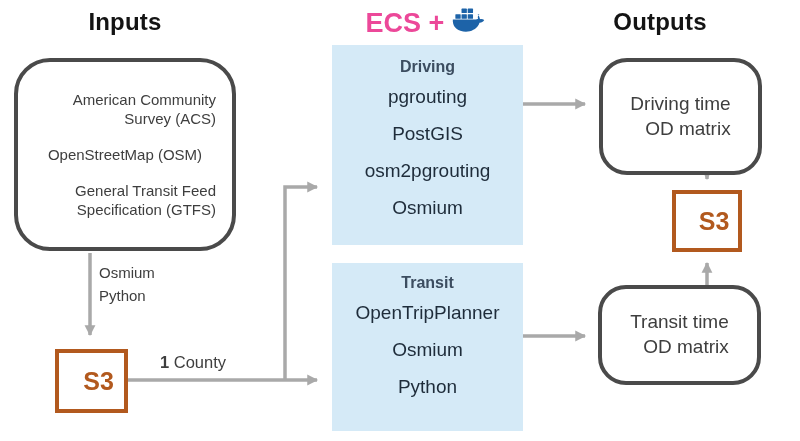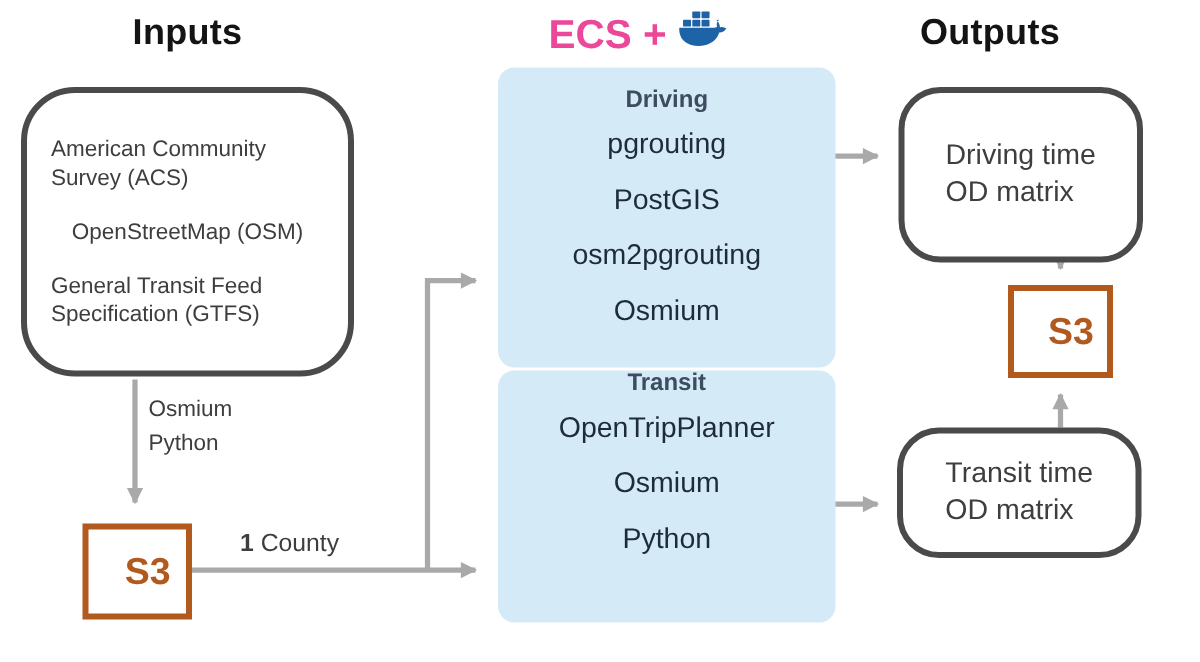--- a/index.html
+++ b/index.html
@@ -39,66 +39,65 @@
   }
 
   .rounded-node {
     position: absolute;
     background: #ffffff;
     border: 4px solid #4a4a4a;
     border-radius: 32px;
     display: flex;
     align-items: center;
     justify-content: center;
-    text-align: left;
+    text-align: right;
     color: #3e3e3e;
   }
   .inputs-node {
     left: 14px; top: 58px; width: 222px; height: 193px;
     flex-direction: column;
     gap: 17px;
     font-size: 15px;
     line-height: 1.28;
     padding: 8px 16px;
     border-radius: 36px;
   }
   .od-node {
     font-size: 19px;
     line-height: 1.3;
     white-space: pre-line;
     border-radius: 28px;
   }
   .od-node.driving { left: 599px; top: 58px;  width: 163px; height: 117px; }
-  .od-node.transit { left: 598px; top: 285px; width: 163px; height: 87px; }
+  .od-node.transit { left: 598px; top: 285px; width: 163px; height: 100px; }
 
   .s3-node {
     position: absolute;
     background: #ffffff;
     border: 4px solid #b2591e;
     display: flex; align-items: center; justify-content: center;
     font-size: 25px;
     font-weight: bold;
     color: #b2591e;
     padding-left: 14px;
   }
   .s3-node.left  { left: 55px;  top: 349px; width: 73px; height: 64px; }
   .s3-node.right { left: 672px; top: 190px; width: 70px; height: 62px; }
 
   .ecs-panel {
     position: absolute;
-    left: 332px; width: 225px;
+    left: 332px; width: 191px;
     background: #d5eaf7;
     display: flex;
     flex-direction: column;
     align-items: center;
     text-align: center;
-    border-radius: 11px;
   }
   .ecs-panel.driving { top: 45px;  height: 200px; padding-top: 13px; }
-  .ecs-panel.transit { top: 247px; height: 168px; }
+  .ecs-panel.transit { top: 263px; height: 168px; padding-top: 11px; }
   .panel-title {
     font-size: 16px;
     font-weight: bold;
     color: #3c4d60;
     margin-bottom: 10px;
   }
   .panel-item {
     font-size: 19px;
     color: #1e2c3a;
     margin-bottom: 15px;

